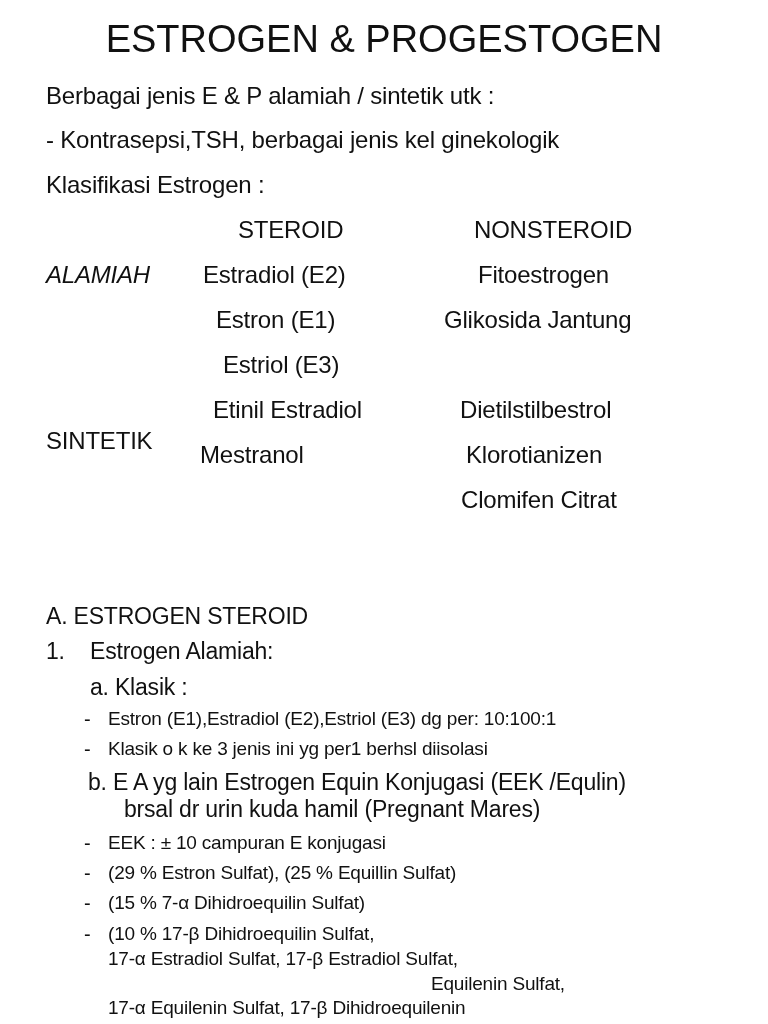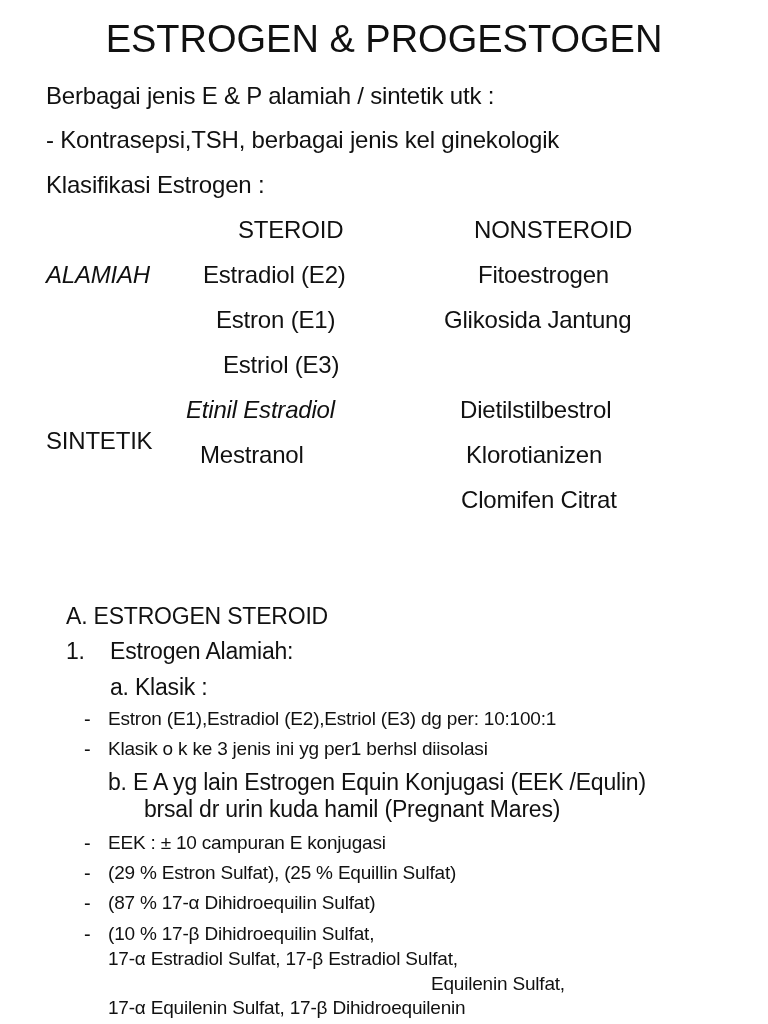--- a/index.html
+++ b/index.html
@@ -7,21 +7,21 @@
       width: 768px; height: 1024px; overflow: hidden; background: #ffffff;
       font-family: "Liberation Sans", "DejaVu Sans", sans-serif; color: #111111;
       position: relative;
     }
     .slide { position: absolute; left: 0; width: 671px; }
     .slide1 { top: 0; height: 560px; }
     .slide2 { top: 585px; height: 460px; }
     .abs { position: absolute; white-space: nowrap; letter-spacing: -0.2px; }
     .title { top: 18px; left: 0; width: 768px; text-align: center; font-size: 38px; letter-spacing: 0px; }
     .big { font-size: 24px; }
-    .mid { font-size: 23px; margin-left: 20px; }
+    .mid { font-size: 23px; }
     .sm  { font-size: 19px; }
     .dash { position: absolute; font-size: 20px; }
   </style>
 </head>
 <body>
 
 <div class="slide slide1">
   <div class="abs title">ESTROGEN &amp; PROGESTOGEN</div>
   <div class="abs big" style="top:82px; left:46px;">Berbagai jenis E &amp; P alamiah / sintetik utk :</div>
   <div class="abs big" style="top:126px; left:46px;">- Kontrasepsi,TSH, berbagai jenis kel ginekologik</div>
@@ -34,21 +34,21 @@
     <div class="abs big" style="top:261px; left:46px;font-style:italic;">ALAMIAH</div>
     <div class="abs big" style="top:261px; left:203px;">Estradiol (E2)</div>
     <div class="abs big" style="top:261px; left:478px;">Fitoestrogen</div>
 
     <div class="abs big" style="top:306px; left:216px;">Estron  (E1)</div>
     <div class="abs big" style="top:306px; left:444px;">Glikosida Jantung</div>
 
     <div class="abs big" style="top:351px; left:223px;">Estriol (E3)</div>
 
     <div class="abs big" style="top:396px; left:46px;margin-top:31px;">SINTETIK</div>
-    <div class="abs big" style="top:396px; left:186px;font-style:italic;">Etinil Estradiol</div>
+    <div class="abs big" style="top:396px; left:213px;">Etinil Estradiol</div>
     <div class="abs big" style="top:396px; left:460px;">Dietilstilbestrol</div>
 
     <div class="abs big" style="top:441px; left:200px;">Mestranol</div>
     <div class="abs big" style="top:441px; left:466px;">Klorotianizen</div>
 
     <div class="abs big" style="top:486px; left:461px;">Clomifen Citrat</div>
   </div>
 </div>
 
 <div class="slide slide2">
@@ -66,20 +66,20 @@
 
   <div class="abs mid" style="top:184px; left:88px;">b. E A yg lain Estrogen Equin Konjugasi (EEK /Equlin)</div>
   <div class="abs mid" style="top:211px; left:124px;">brsal dr urin kuda hamil (Pregnant Mares)</div>
 
   <div>
     <div class="dash" style="top:247px; left:84px;">-</div>
     <div class="abs sm" style="top:247px; left:108px;">EEK : ± 10 campuran E konjugasi</div>
     <div class="dash" style="top:277px; left:84px;">-</div>
     <div class="abs sm" style="top:277px; left:108px;">(29 % Estron Sulfat), (25 % Equillin Sulfat)</div>
     <div class="dash" style="top:307px; left:84px;">-</div>
-    <div class="abs sm" style="top:307px; left:108px;">(87 % 17-α Dihidroequilin Sulfat)</div>
+    <div class="abs sm" style="top:307px; left:108px;">(15 % 7-α Dihidroequilin Sulfat)</div>
     <div class="dash" style="top:338px; left:84px;">-</div>
     <div class="abs sm" style="top:338px; left:108px;">(10 % 17-β Dihidroequilin Sulfat,</div>
     <div class="abs sm" style="top:363px; left:108px;">17-α Estradiol Sulfat, 17-β Estradiol Sulfat,</div>
     <div class="abs sm" style="top:388px; left:431px;">Equilenin Sulfat,</div>
     <div class="abs sm" style="top:412px; left:108px;">17-α Equilenin Sulfat, 17-β Dihidroequilenin</div>
   </div>
 </div>
 
 </body></html>

